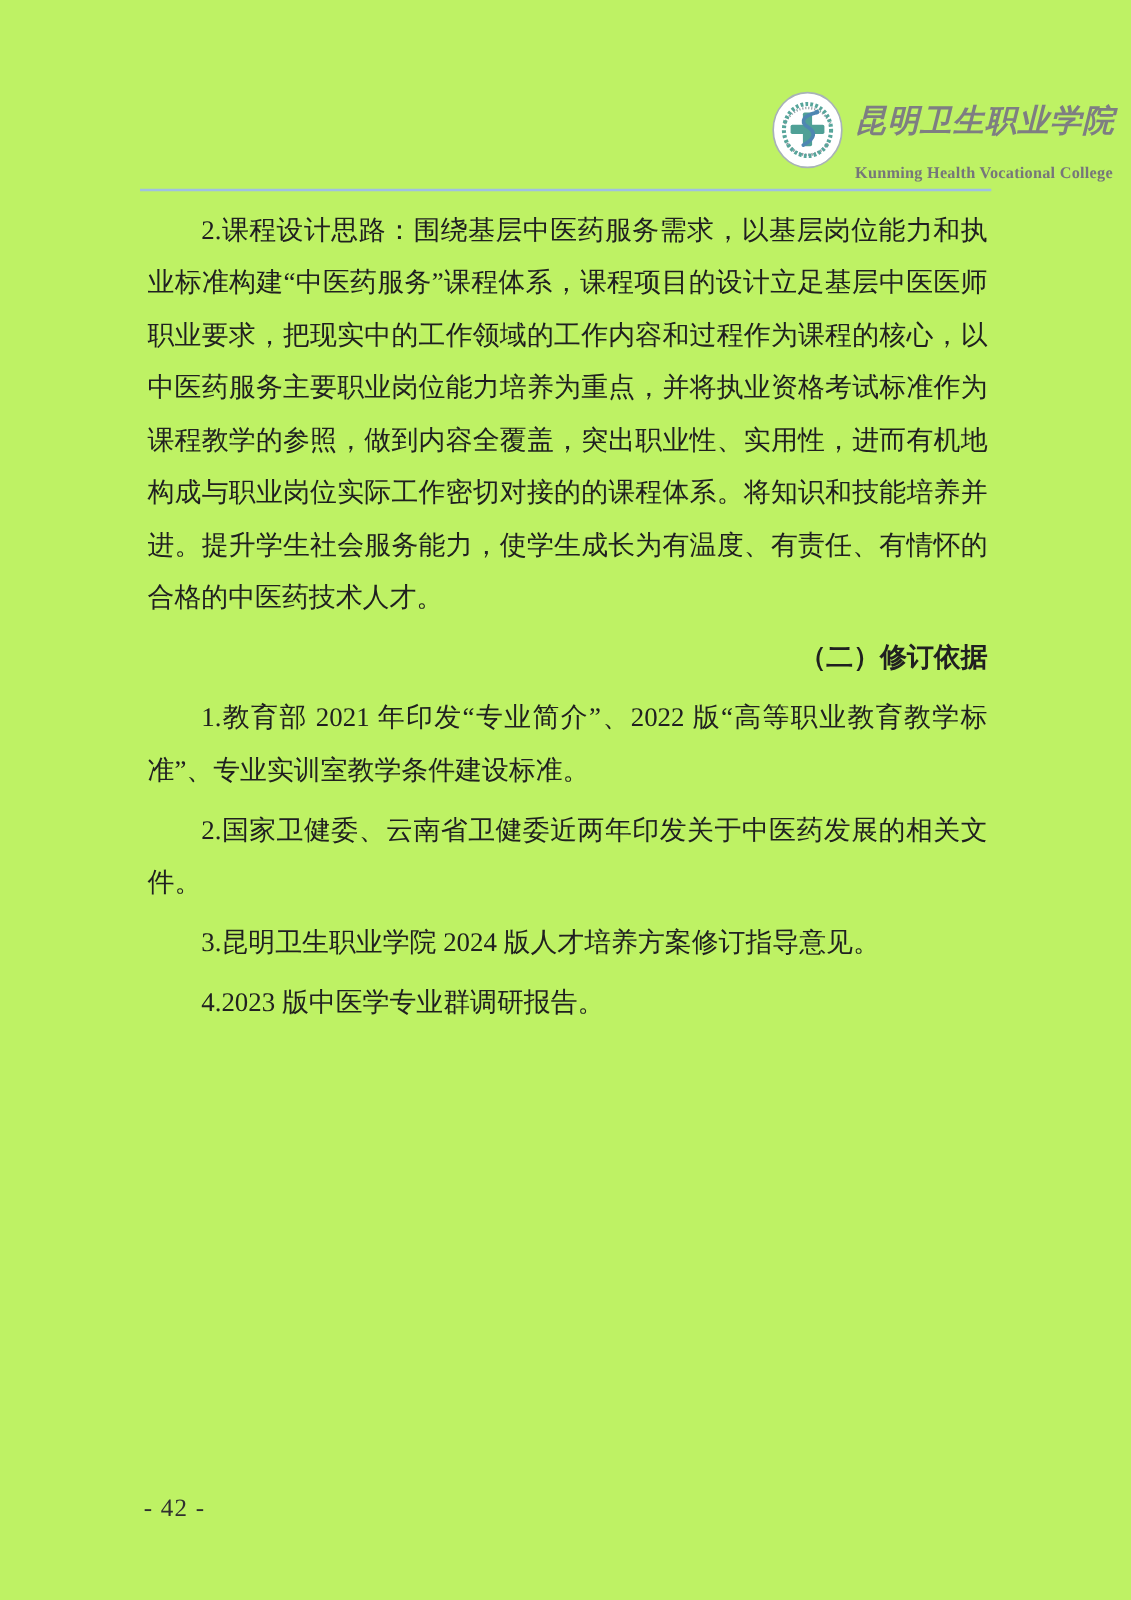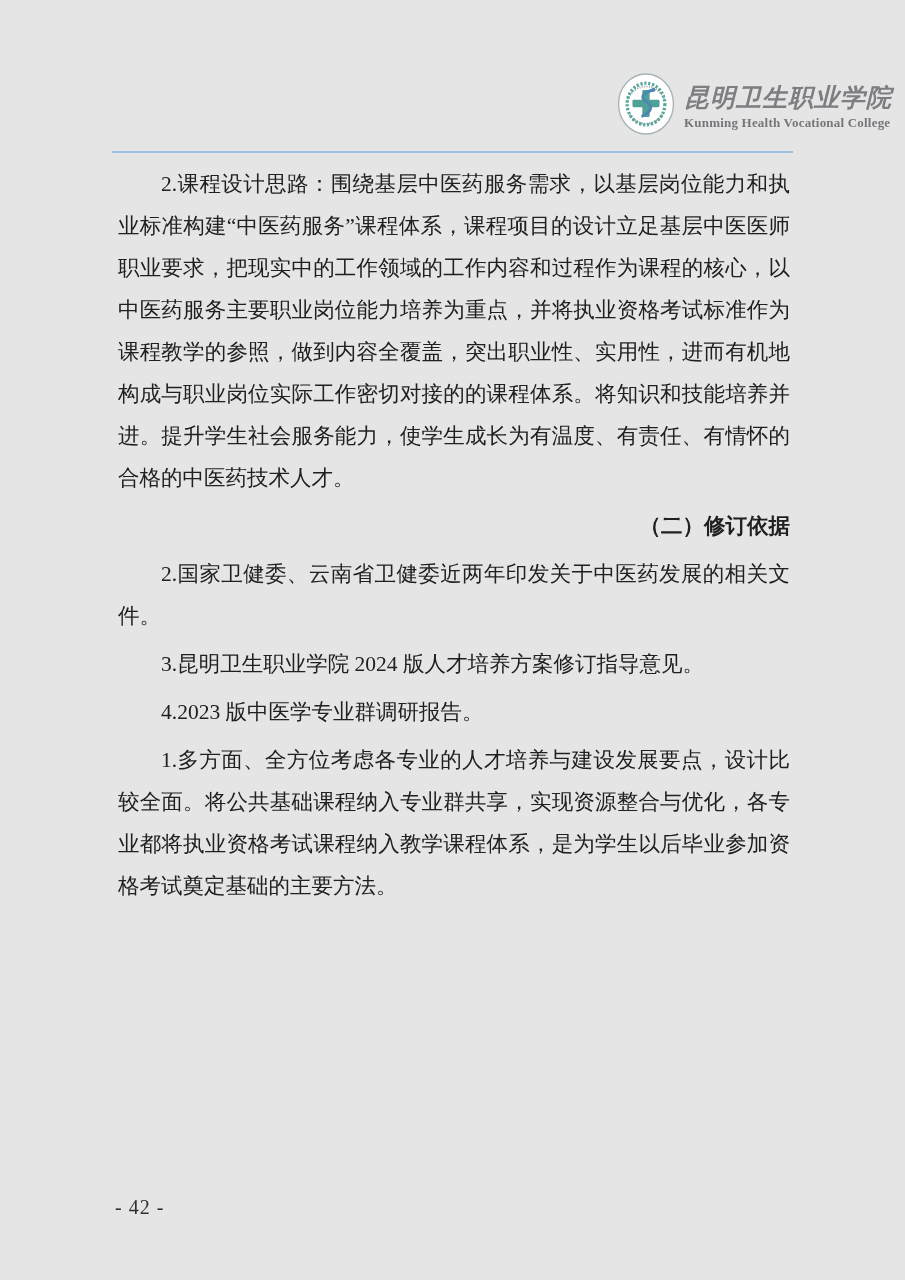--- a/index.html
+++ b/index.html
@@ -1,21 +1,21 @@
 <!DOCTYPE html>
 <html><head>
 <meta charset="utf-8">
 <style>
   * { margin: 0; padding: 0; box-sizing: border-box; }
   html, body { background: #ffffff; }
   .page {
     position: relative;
     width: 905px;
     height: 1280px;
-    background: #e5e5e5;
+    background: #bef264;
     overflow: hidden;
     font-family: "Liberation Serif", "DejaVu Serif", serif;
   }
 
   
   .header { position: absolute; left: 0; top: 0; width: 905px; height: 160px; }
   .seal {
     position: absolute; left: 617px; top: 72px; width: 58px; height: 64px;
   }
   .college-names {
@@ -30,21 +30,21 @@
     white-space: nowrap;
     line-height: 32px;
   }
   .college-en {
     font-size: 13px;
     font-weight: bold;
     color: #76767a;
     letter-spacing: 0.2px;
     white-space: nowrap;
     line-height: 15px;
-    margin-top: 1px;
+    margin-top: 16px;
   }
   .header-divider {
     position: absolute; left: 112px; top: 151px;
     width: 681px; height: 2px;
     background: #9fc0e2;
   }
 
   
   .doc-body {
     position: absolute;
@@ -104,21 +104,21 @@
     <div class="college-names">
       <div class="college-zh">昆明卫生职业学院</div>
       <div class="college-en">Kunming Health Vocational College</div>
     </div>
     <div class="header-divider"></div>
   </div>
 
   <div class="doc-body">
     <p class="para">2.课程设计思路：围绕基层中医药服务需求，以基层岗位能力和执业标准构建“中医药服务”课程体系，课程项目的设计立足基层中医医师职业要求，把现实中的工作领域的工作内容和过程作为课程的核心，以中医药服务主要职业岗位能力培养为重点，并将执业资格考试标准作为课程教学的参照，做到内容全覆盖，突出职业性、实用性，进而有机地构成与职业岗位实际工作密切对接的的课程体系。将知识和技能培养并进。提升学生社会服务能力，使学生成长为有温度、有责任、有情怀的合格的中医药技术人才。</p>
     <p class="hd">（二）修订依据</p>
+    <p class="para">1.教育部 2021 年印发“专业简介”、2022 版“高等职业教育教学标准”、专业实训室教学条件建设标准。</p>
     <p class="para">2.国家卫健委、云南省卫健委近两年印发关于中医药发展的相关文件。</p>
     <p class="para">3.昆明卫生职业学院 2024 版人才培养方案修订指导意见。</p>
     <p class="para">4.2023 版中医学专业群调研报告。</p>
-    <p class="para">1.多方面、全方位考虑各专业的人才培养与建设发展要点，设计比较全面。将公共基础课程纳入专业群共享，实现资源整合与优化，各专业都将执业资格考试课程纳入教学课程体系，是为学生以后毕业参加资格考试奠定基础的主要方法。</p>
   </div>
 
   <div class="page-number">- 42 -</div>
 
 </div>
 
 </body></html>

